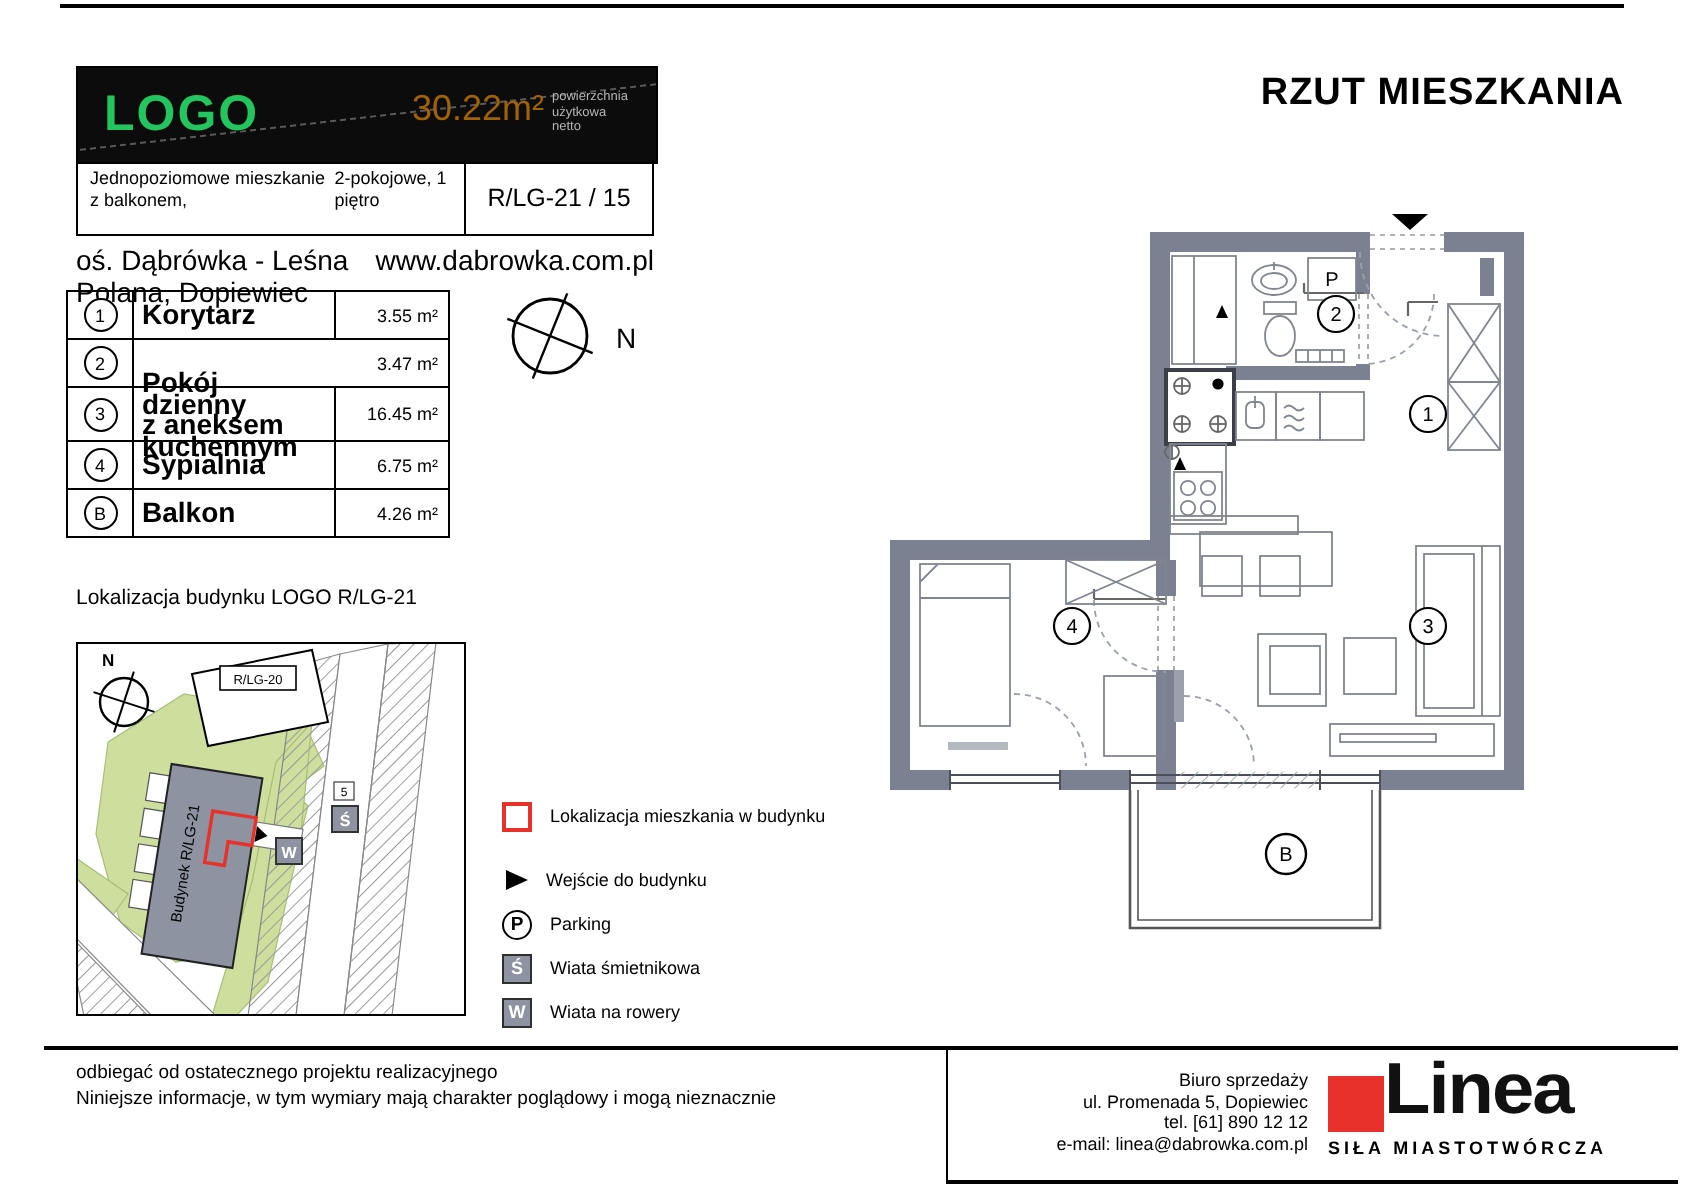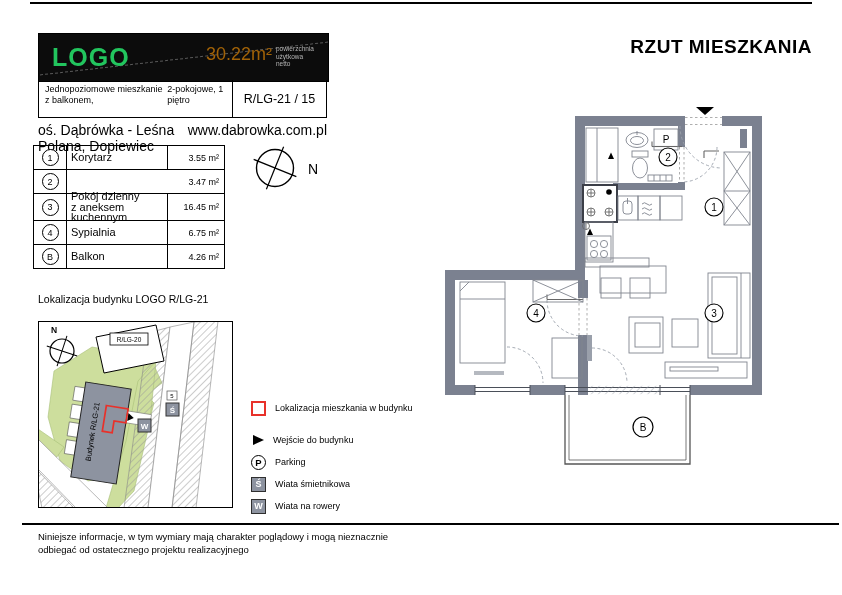--- a/index.html
+++ b/index.html
@@ -21,22 +21,22 @@
             display:flex;flex-direction:row;justify-content:center;box-sizing:border-box;}
   .hdr-code{flex:1;display:flex;align-items:center;justify-content:center;font-size:12.5px;}
   .hdr-addr{left:38px;top:122px;width:289px;display:flex;justify-content:center;font-size:14px;}
   
   .rooms{left:33px;top:145px;width:192px;border:1.2px solid #000;box-sizing:border-box;}
   .room-row{display:flex;border-bottom:1.2px solid #000;align-items:stretch;}
   .room-row:last-child{border-bottom:none;}
   .cell-no{width:32px;border-right:1.2px solid #000;display:flex;align-items:center;justify-content:center;flex:none;}
   .badge{width:15px;height:15px;border:1.2px solid #000;border-radius:50%;display:flex;align-items:center;
          justify-content:center;font-size:9px;background:#fff;}
-  .cell-name{width:101px;padding:2px 4px;font-size:11px;line-height:10.5px;white-space:pre-line;
-             border-right:1.2px solid #000;display:flex;align-items:center;box-sizing:border-box;flex:none;}
+  .cell-name{width:101px;padding:2px 4px;font-size:14px;line-height:10.5px;white-space:pre-line;
+             border-right:1.2px solid #000;display:flex;align-items:center;box-sizing:border-box;flex:none;font-weight:bold;}
   .cell-area{flex:1;display:flex;align-items:center;justify-content:flex-end;padding-right:5px;font-size:9px;}
   
   .map-title{left:38px;top:293px;width:280px;font-size:10.5px;}
   .legend{left:251px;top:400px;width:190px;}
   .lg-row{display:flex;align-items:center;margin-bottom:6px;min-height:16px;}
   .lg-label{font-size:9px;padding-left:9px;}
   .ic{width:15px;height:15px;flex:none;box-sizing:border-box;}
   .ic-red{border:2px solid #e8312a;}
   .ic-arrow{width:0;height:0;border-left:11px solid #000;border-top:5.5px solid transparent;border-bottom:5.5px solid transparent;margin-left:2px;}
   .ic-p{border:1.3px solid #000;border-radius:50%;display:flex;align-items:center;justify-content:center;
@@ -384,17 +384,30 @@
       <text x="284" y="221.5" class="pt">3</text>
       <circle cx="106" cy="218" r="9" fill="#fff" stroke="#000" stroke-width="1.1"></circle>
       <text x="106" y="221.5" class="pt">4</text>
       <circle cx="213" cy="332" r="10" fill="#fff" stroke="#000" stroke-width="1.2"></circle>
       <text x="213" y="335.5" class="pt">B</text>
     </g>
   </svg>
 
   <div class="abs rule-bottom"></div>
   <div class="abs disclaimer">
+    <div>odbiegać od ostatecznego projektu realizacyjnego</div>
     <div>Niniejsze informacje, w tym wymiary mają charakter poglądowy i mogą nieznacznie</div>
-    <div>odbiegać od ostatecznego projektu realizacyjnego</div>
+  </div>
+  <div class="abs contact-box">
+    <div class="contact">
+      <div>Biuro sprzedaży</div>
+      <div>ul. Promenada 5, Dopiewiec</div>
+      <div>tel. [61] 890 12 12</div>
+      <div>e-mail: linea@dabrowka.com.pl</div>
+    </div>
+    <div class="brand">
+      <div class="brand-sq"></div>
+      <div class="brand-name">Linea</div>
+      <div class="brand-tag">SIŁA MIASTOTWÓRCZA</div>
+    </div>
   </div>
 
 </div>
 
 </body></html>

